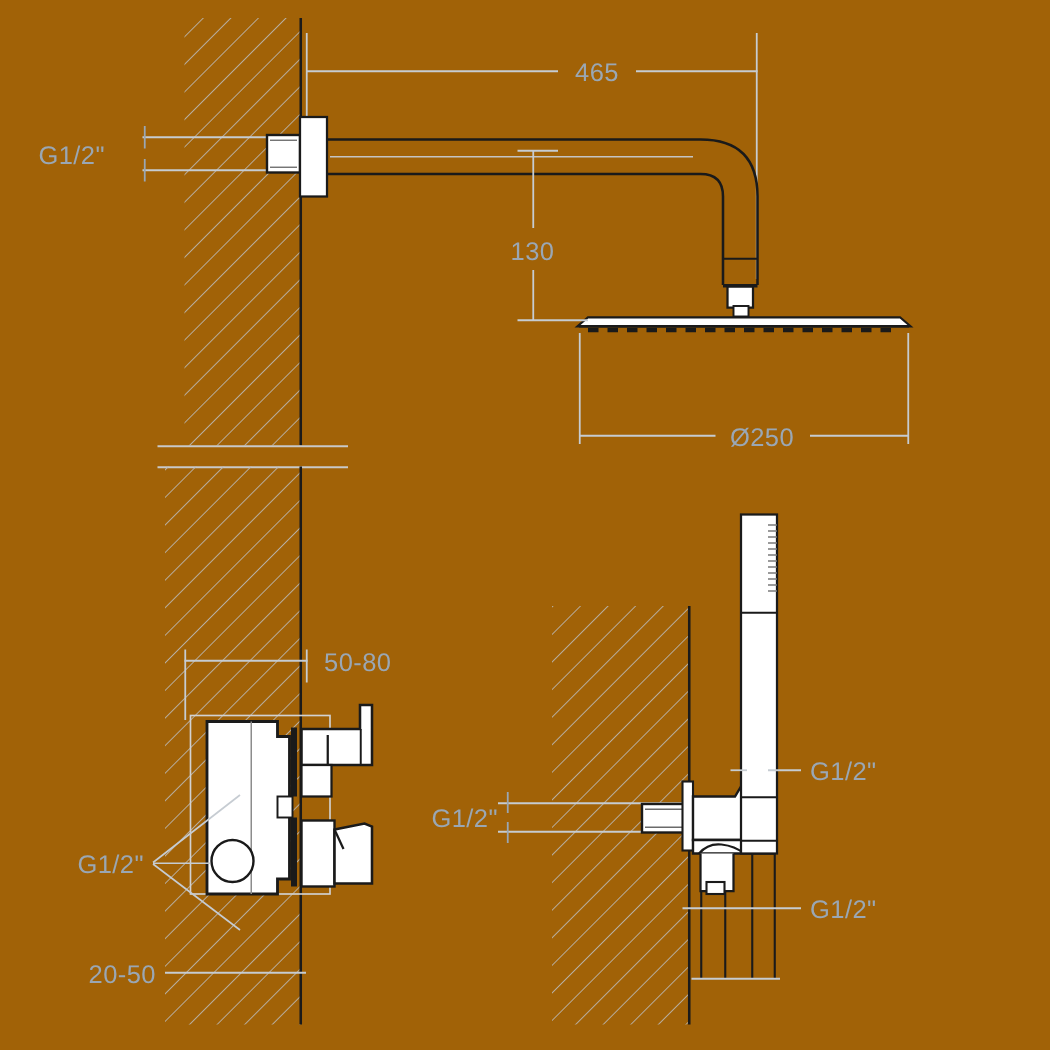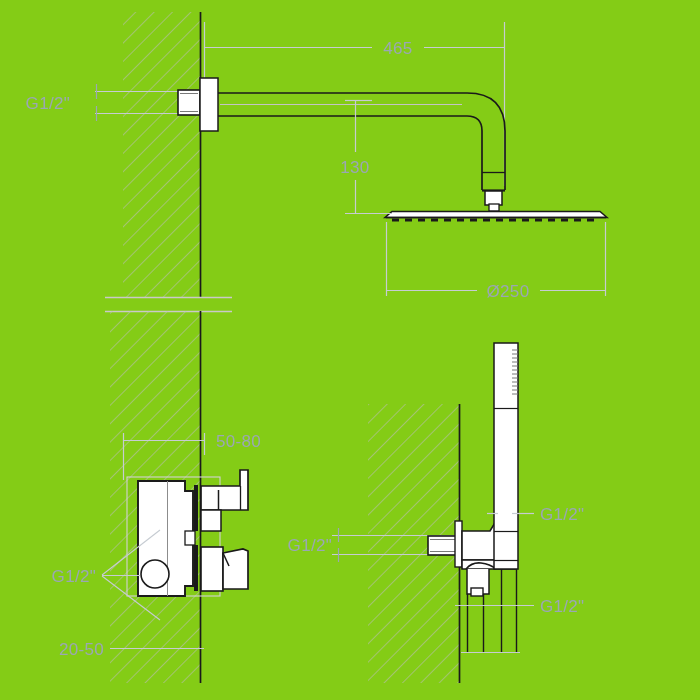--- a/index.html
+++ b/index.html
@@ -5,21 +5,21 @@
 <style>
   html, body {
     margin: 0;
     padding: 0;
     background: #ffffff;
   }
   #drawing-root {
     position: relative;
     width: 700px;
     height: 700px;
-    background: #84cc16;
+    background: #a16207;
     font-family: "Liberation Sans", sans-serif;
     overflow: hidden;
   }
   #drawing-svg {
     position: absolute;
     left: 0;
     top: 0;
     width: 700px;
     height: 700px;
     display: block;

